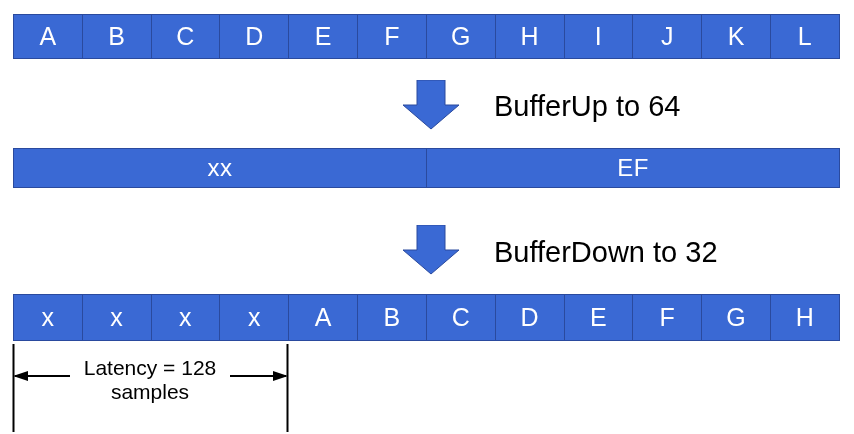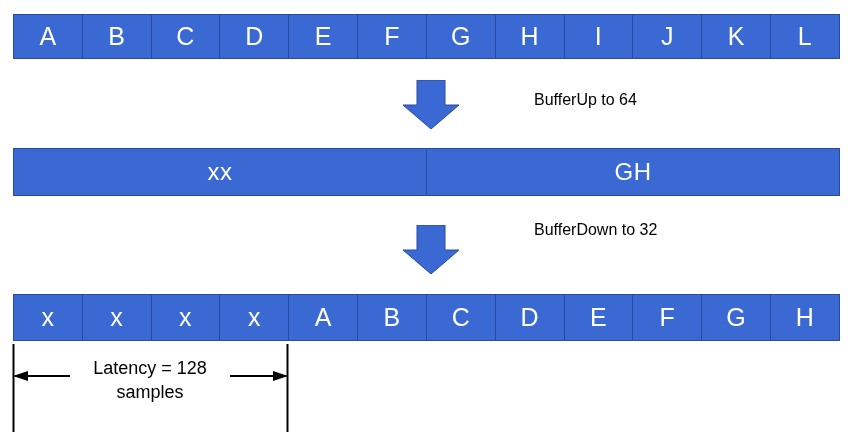--- a/index.html
+++ b/index.html
@@ -43,67 +43,66 @@
     font-size: 25px;
     font-weight: 400;
     letter-spacing: 0.4px;
     line-height: 1;
   }
   .buffer-cell:last-child {
     border-right: none;
   }
 
   #row-input   { top: 14px;  height: 45px; }
-  #row-up      { top: 148px; height: 48px; }
+  #row-up      { top: 148px; height: 40px; }
   #row-down    { top: 294px; height: 47px; }
 
   #row-up .buffer-cell { font-size: 24px; }
 
   
   .flow-arrow {
     position: absolute;
     width: 58px;
     height: 50px;
   }
   .flow-arrow svg { display: block; width: 58px; height: 50px; }
 
   #arrow-up-shape   { left: 402px; top: 80px; }
   #arrow-down-shape { left: 402px; top: 225px; }
 
   
   .op-label {
     position: absolute;
     color: #000000;
-    font-size: 16px;
+    font-size: 29px;
     font-weight: 400;
     white-space: nowrap;
     line-height: 1;
-    margin-left: 40px;
   }
   #label-bufferup   { left: 494px; top: 92px; }
-  #label-bufferdown { left: 494px; top: 222px; }
+  #label-bufferdown { left: 494px; top: 238px; }
 
   
   #latency-group {
     position: absolute;
     left: 0px;
     top: 342px;
     width: 340px;
     height: 92px;
   }
   #latency-group svg { display: block; }
 
   #latency-text {
     position: absolute;
     left: 13px;
     top: 356px;
     width: 274px;
     text-align: center;
     color: #000000;
-    font-size: 18px;
+    font-size: 21px;
     line-height: 24px;
     white-space: pre-line;
     pointer-events: none;
   }
 </style>
 </head>
 <body>
 
 <div id="canvas">
 
@@ -124,21 +123,21 @@
 
   <div class="flow-arrow" id="arrow-up-shape">
     <svg viewBox="0 0 58 50" xmlns="http://www.w3.org/2000/svg">
       <polygon points="15,0 43,0 43,25 57,25 29,49 1,25 15,25" fill="#3a69d4" stroke="#2a4a9e" stroke-width="1"></polygon>
     </svg>
   </div>
   <div class="op-label" id="label-bufferup">BufferUp to 64</div>
 
   <div class="buffer-row" id="row-up">
     <div class="buffer-cell">xx</div>
-    <div class="buffer-cell">GH</div>
+    <div class="buffer-cell">EF</div>
   </div>
 
   <div class="flow-arrow" id="arrow-down-shape">
     <svg viewBox="0 0 58 50" xmlns="http://www.w3.org/2000/svg">
       <polygon points="15,0 43,0 43,25 57,25 29,49 1,25 15,25" fill="#3a69d4" stroke="#2a4a9e" stroke-width="1"></polygon>
     </svg>
   </div>
   <div class="op-label" id="label-bufferdown">BufferDown to 32</div>
 
   <div class="buffer-row" id="row-down">

